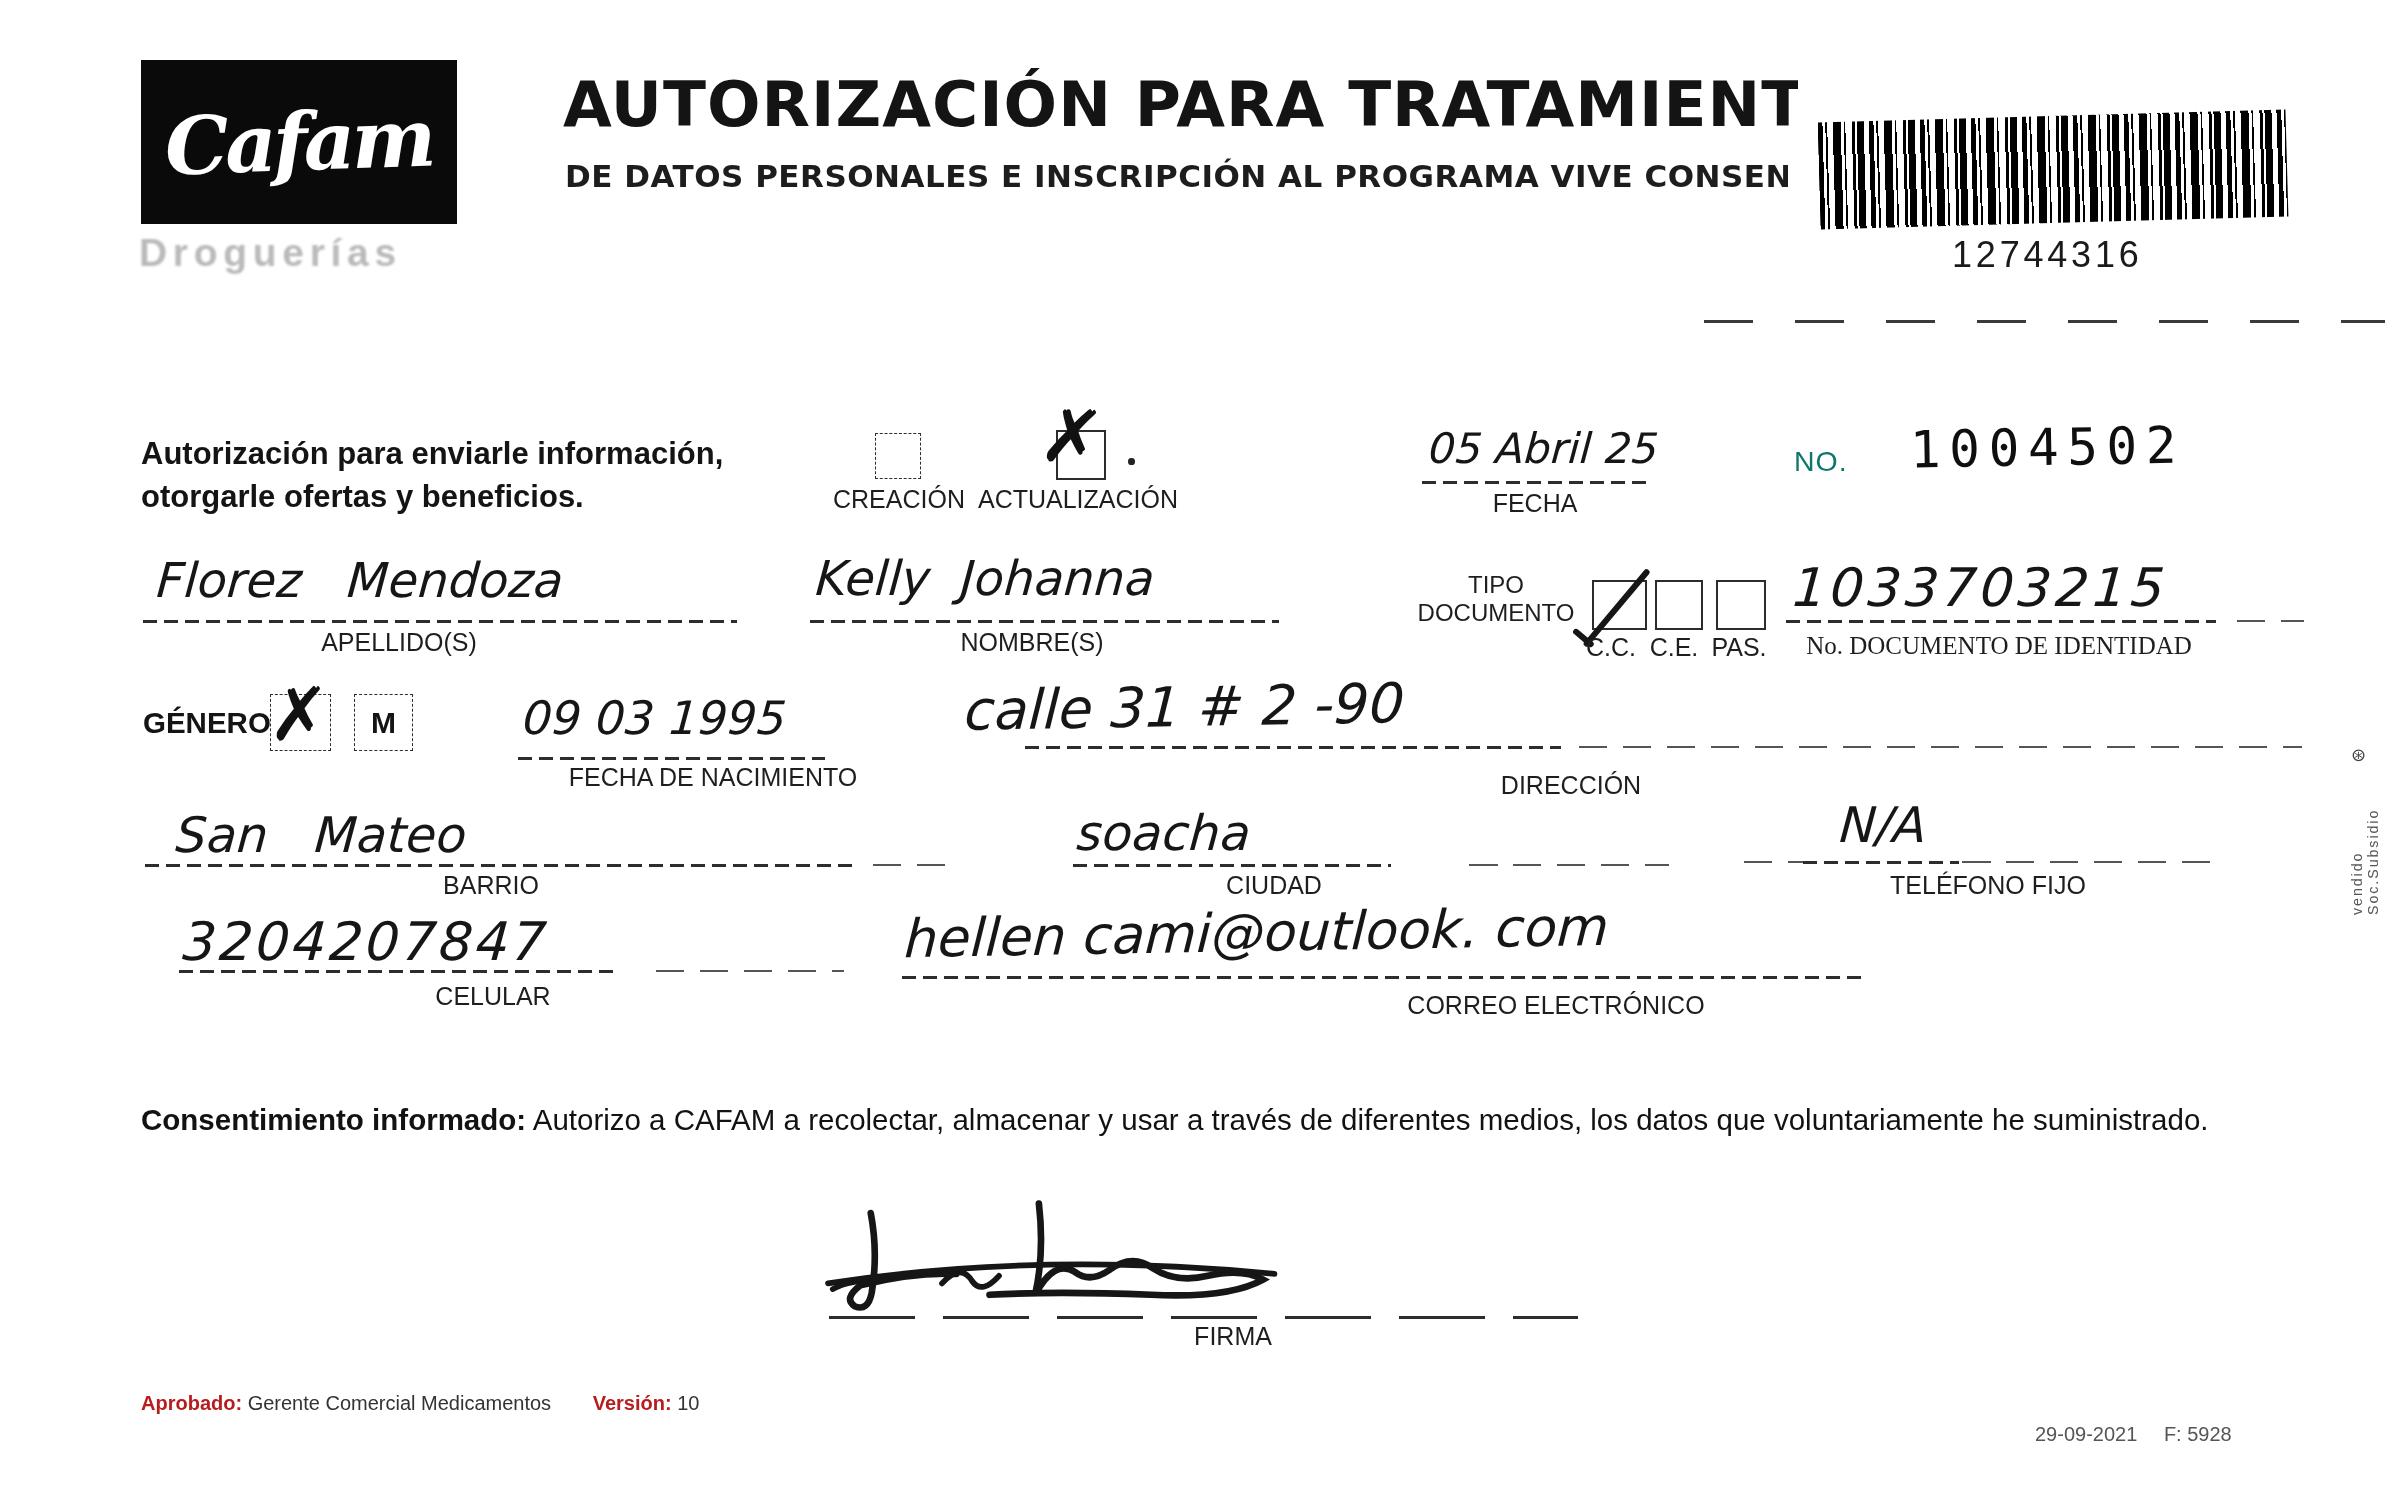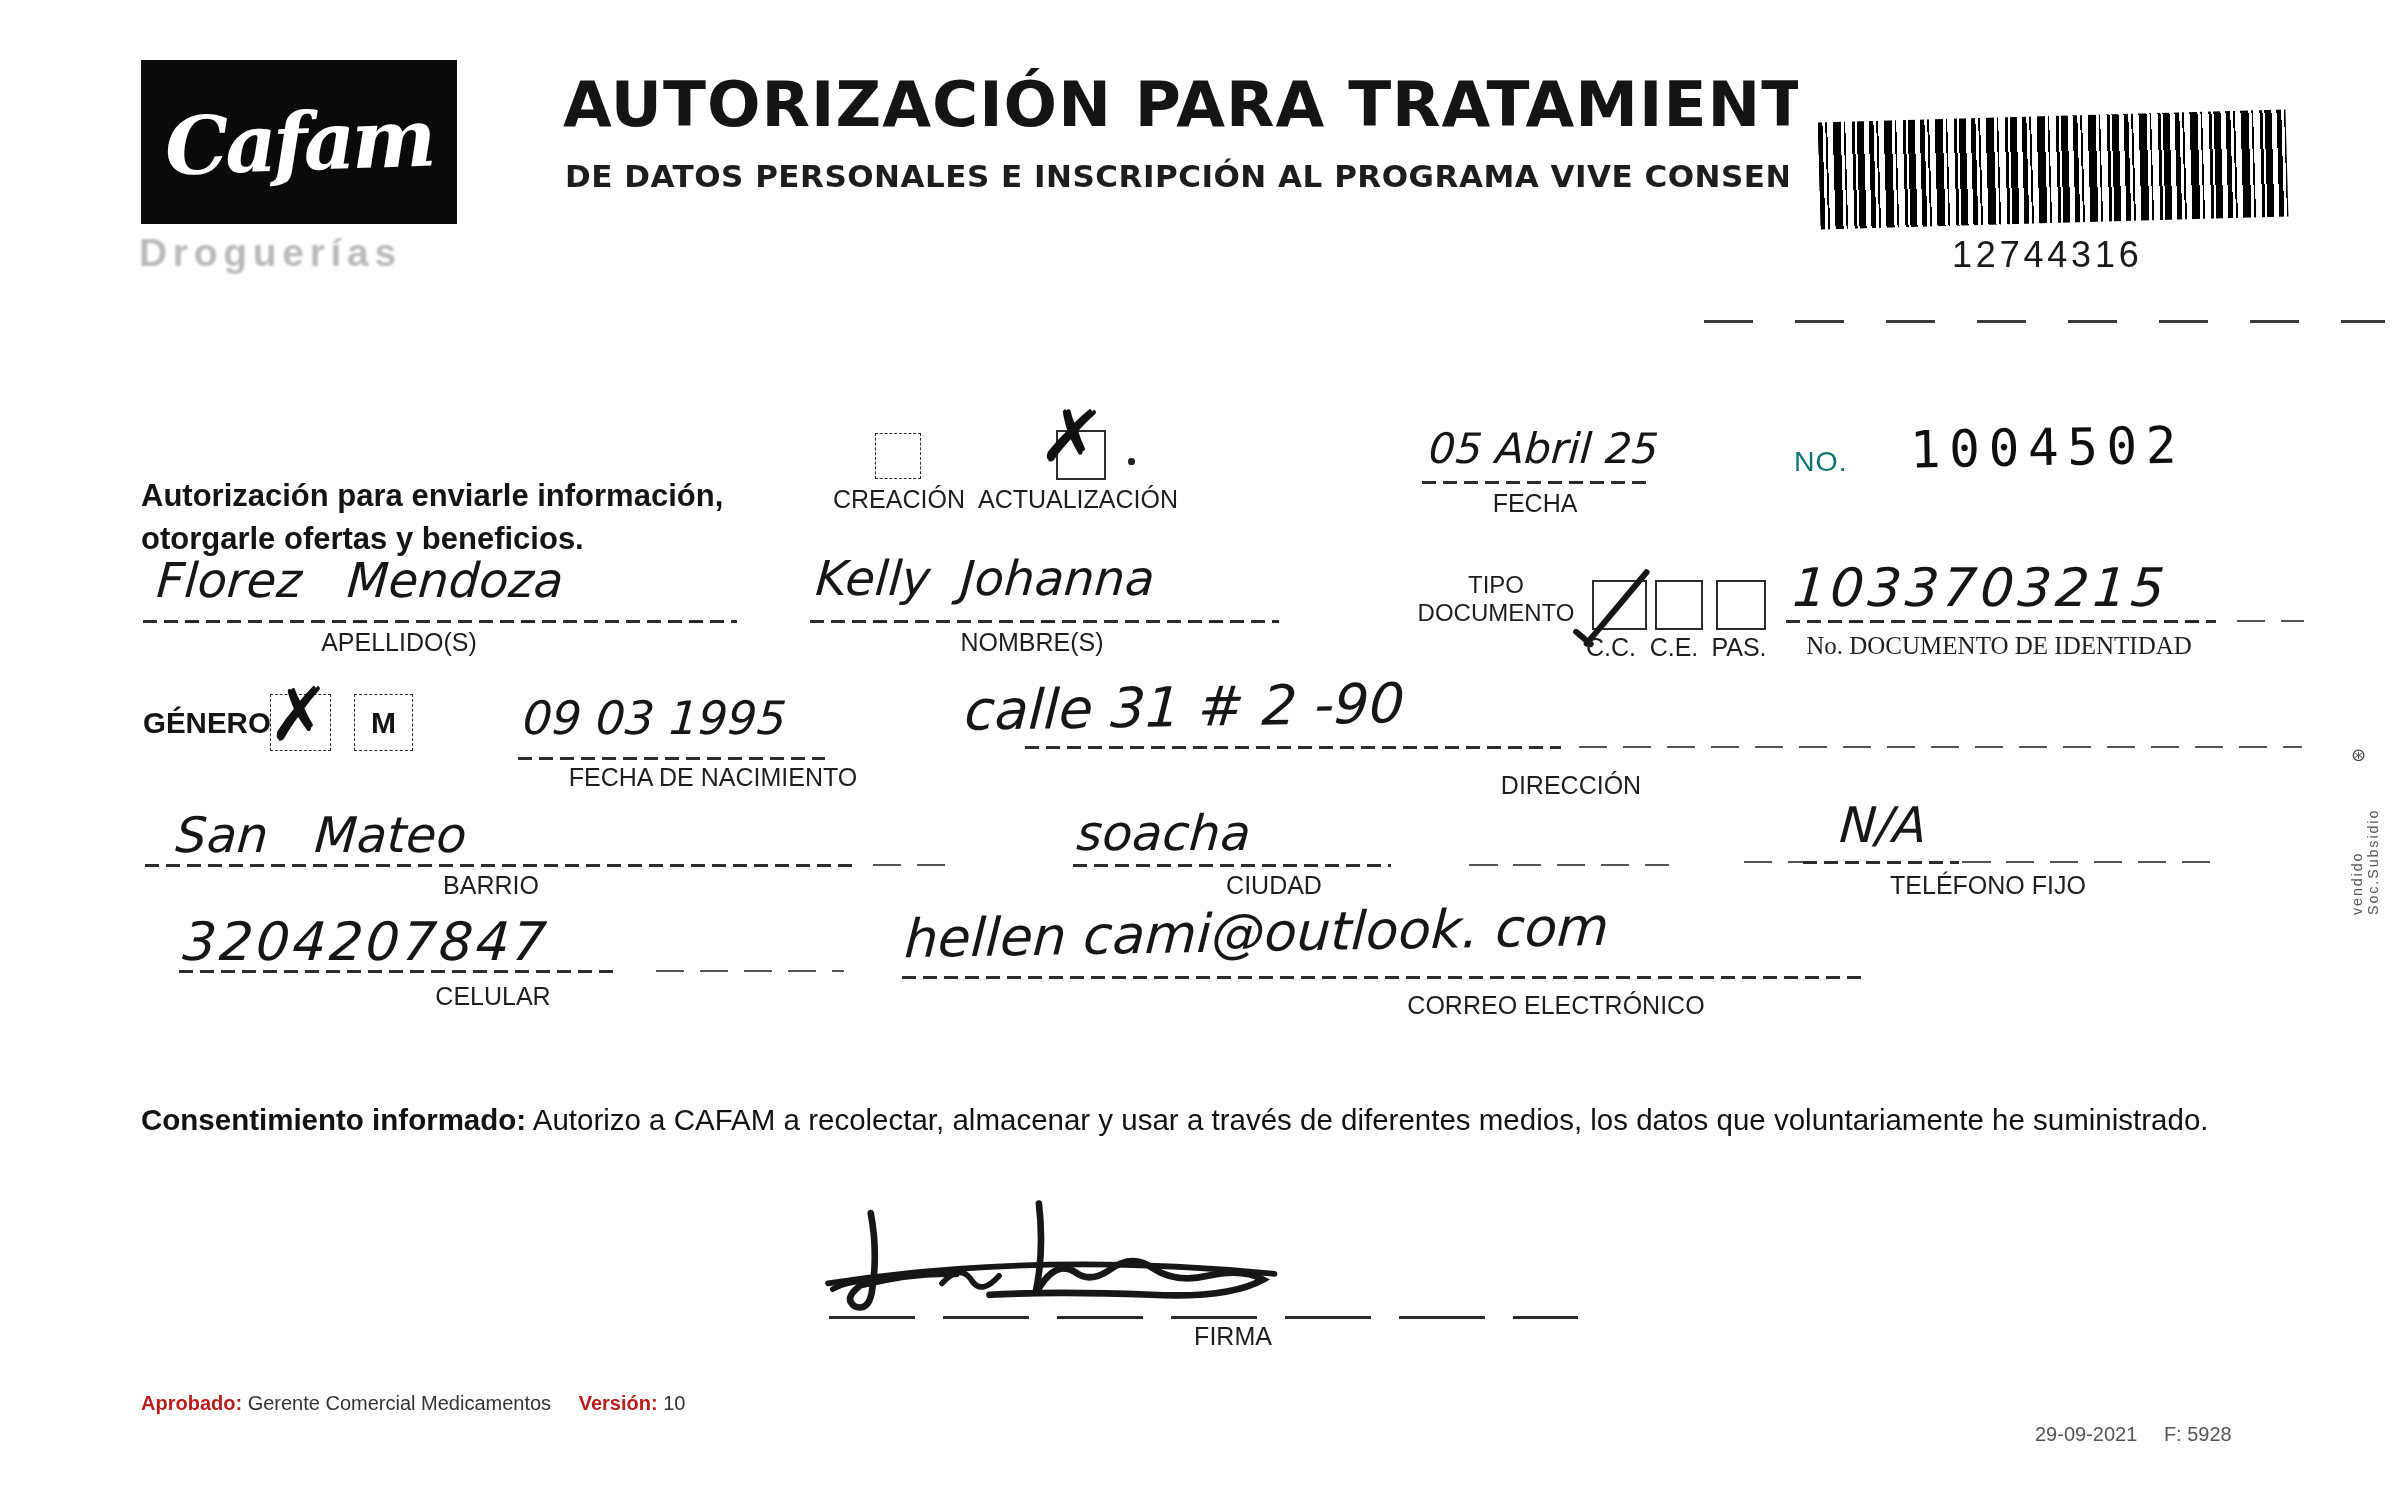--- a/index.html
+++ b/index.html
@@ -26,21 +26,21 @@
   
   .barcode{left:1819px;top:116px;width:468px;height:107px;transform:rotate(-1.6deg);
            background:repeating-linear-gradient(90deg,#000 0 4.8px,#fff 4.8px 7.6px,#000 7.6px 9.5px,
            #fff 9.5px 15px,#000 15px 23px,#fff 23px 26px,#000 26px 27.6px,#fff 27.6px 34px,
            #000 34px 37px,#fff 37px 39px,#000 39px 46px,#fff 46px 51px);}
   .barcode-num{left:1952px;top:234px;font-size:36px;letter-spacing:3.8px;color:#1a1a1a;}
   .dashline{left:1704px;top:320px;width:681px;height:2.9px;
             background:repeating-linear-gradient(90deg,#3a3a3a 0 49px,transparent 49px 91px);}
 
   
-  .bold-intro{left:141px;top:433px;font-size:31px;font-weight:bold;line-height:1.38;color:#141414;margin-top:42px;}
+  .bold-intro{left:141px;top:433px;font-size:31px;font-weight:bold;line-height:1.38;color:#141414;}
   .cb{border:2.9px solid #2c2c2c;background:#fff;}
   .cb.dash{border-style:dashed;border-width:1.9px;}
   .lbl{font-size:25px;color:#1e1e1e;white-space:nowrap;transform:translateX(-50%);}
   .lbl2{font-size:24px;color:#1e1e1e;white-space:nowrap;}
   .ln{height:2.9px;background:repeating-linear-gradient(90deg,#2d2d2d 0 14.3px,transparent 14.3px 21px);}
   .ln.thin{height:1.9px;background:repeating-linear-gradient(90deg,#555 0 28.5px,transparent 28.5px 44px);}
 
   .hw{font-family:"DejaVu Sans",sans-serif;font-style:italic;color:#161616;
       white-space:pre;transform:skewX(-4deg);}
   .xmark{font-family:"DejaVu Sans",sans-serif;color:#111;line-height:1;}
@@ -177,21 +177,21 @@
     <path d="M75 18 Q83 60 76 102 Q72 122 58 116 Q46 108 64 94 Q120 80 165 82" stroke="#161616" stroke-width="7" fill="none" stroke-linecap="round"></path>
     <path d="M35 98 Q52 88 90 88 M150 92 Q170 70 182 90 Q192 104 210 84" stroke="#161616" stroke-width="6" fill="none" stroke-linecap="round"></path>
     <path d="M252 8 Q258 60 248 104 Q268 66 290 80 Q306 92 326 78 Q350 60 372 76 Q396 92 430 84 Q466 76 488 88 Q452 108 370 104 Q270 100 200 104" stroke="#161616" stroke-width="7" fill="none" stroke-linecap="round"></path>
     <path d="M30 92 Q250 58 500 82" stroke="#161616" stroke-width="6" fill="none" stroke-linecap="round"></path>
   </svg>
   <div class="abs firma-line"></div>
   <div class="abs lbl" style="left:1233px;top:1322px;">FIRMA</div>
 
   <div class="abs footer" style="left:141px;top:1392px;">
     <b>Aprobado:</b>
-    <span style="margin-right:22px;">Gerente Comercial Medicamentos</span>
+    <span style="margin-right:36px;">Gerente Comercial Medicamentos</span>
     <b>Versión:</b>
     <span>10</span>
   </div>
   <div class="abs footer-right" style="left:2035px;top:1423px;">
     <span style="margin-right:21px;">29-09-2021</span>
     <span>F: 5928</span>
   </div>
 
   <div class="abs" style="left:2351px;top:744px;font-size:18px;color:#444;">⊛</div>
   <div class="abs vtext" style="left:2349px;top:772px;height:143px;">vendido Soc.Subsidio</div>

